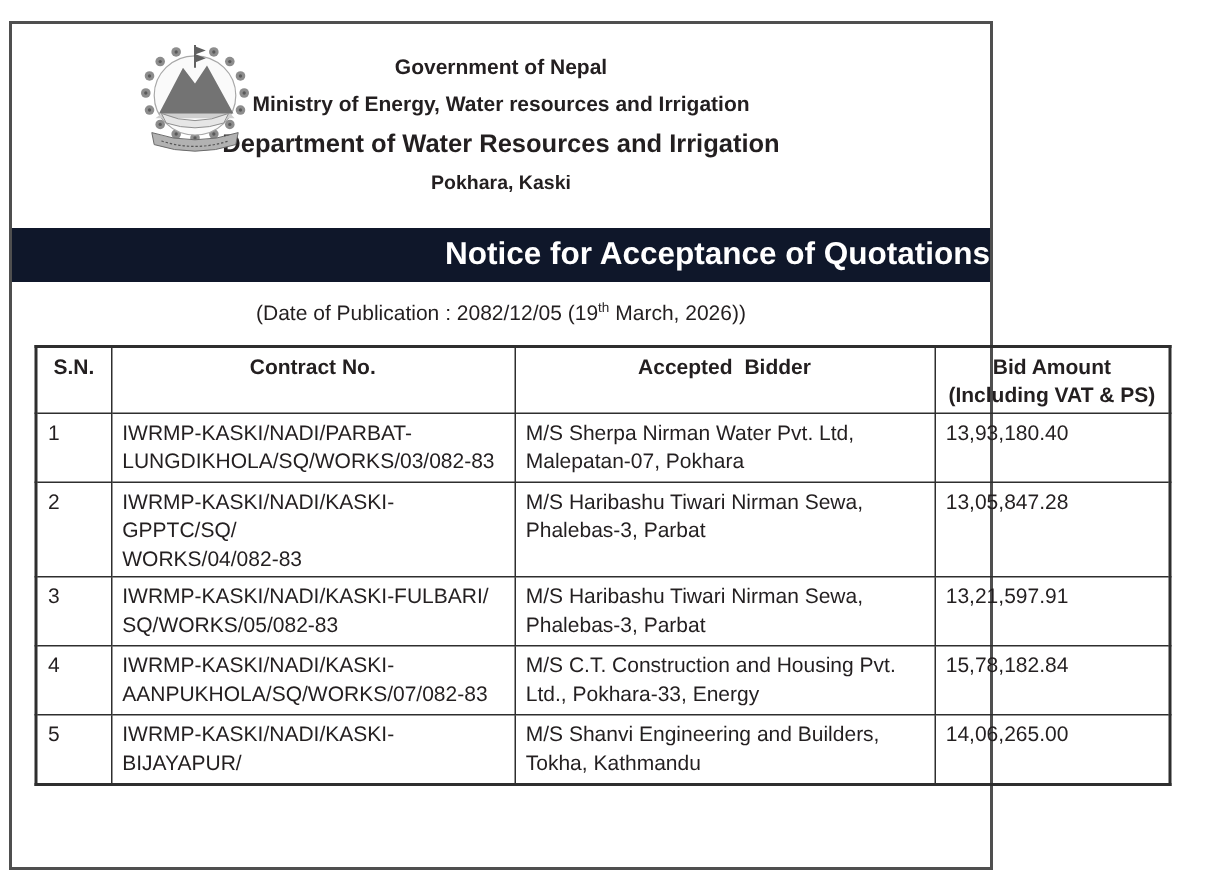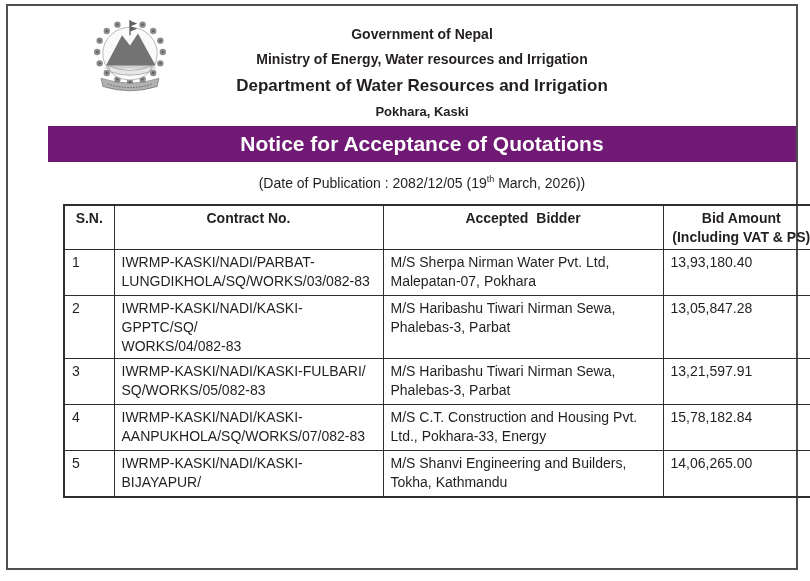--- a/index.html
+++ b/index.html
@@ -5,47 +5,46 @@
   html, body {
     margin: 0; padding: 0;
     width: 810px; height: 581px;
     background: #ffffff;
     overflow: hidden;
     font-family: "Liberation Sans", sans-serif;
     color: #231f20;
   }
   .sheet {
     position: absolute;
-    left: 6px; top: 4px;
-    width: 792px; height: 566px;
+    left: 6px; top: 14px;
+    width: 656px; height: 566px;
     border: 2px solid #4f4f4f;
     box-sizing: border-box;
     background: #ffffff;
-    padding-left: 40px;
   }
   
   .emblem {
     position: absolute;
     left: 82px; top: 9px;
     width: 80px; height: 82px;
   }
   .head-block { text-align: center; padding-top: 10px; }
   .h-gov  { font-size: 14px;  font-weight: bold; line-height: 18px; margin-top: 9px; }
   .h-min  { font-size: 14px;  font-weight: bold; line-height: 18px; margin-top: 7px; }
   .h-dep  { font-size: 17px;  font-weight: bold; line-height: 21px; margin-top: 7px; }
   .h-proj { font-size: 21px;  font-weight: bold; line-height: 26px; margin-top: 9px; }
   .h-loc  { font-size: 13px;font-weight: bold; line-height: 17px; margin-top: 7px; text-align: center; }
   
   .banner {
-    margin-top: 6px;
-    background: #701a75;
+    margin-top: 22px;
+    background: #0f172a;
     color: #ffffff;
     height: 36px;
     line-height: 36px;
-    text-align: center;
+    text-align: right;
     font-size: 21px;
     font-weight: bold;
   }
   
   .pub-date {
     margin-top: 8px;
     text-align: center;
     font-size: 14px;
     line-height: 18px;
   }

